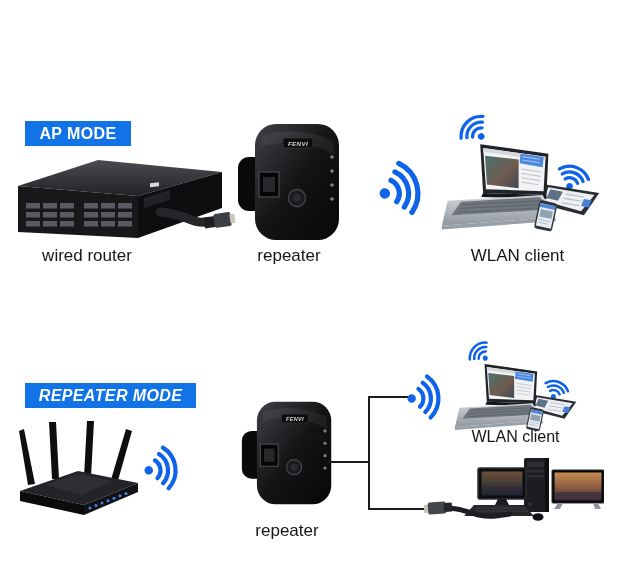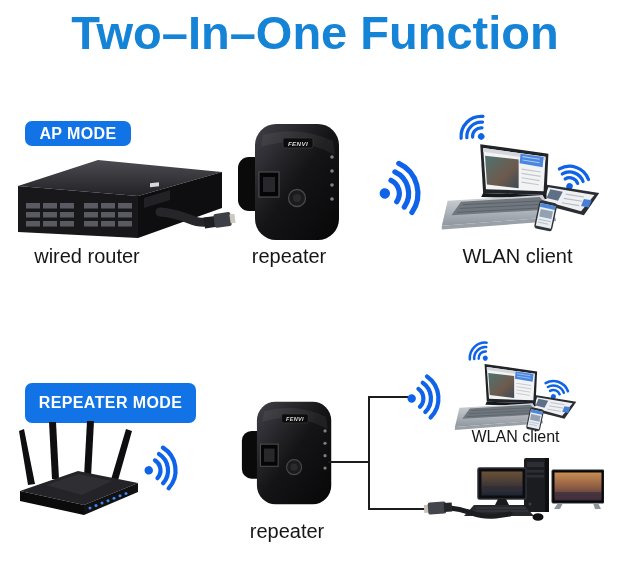--- a/index.html
+++ b/index.html
@@ -2,24 +2,24 @@
 <html><head>
 <meta charset="utf-8">
 <style>
   html,body{margin:0;padding:0;background:#ffffff;}
   .canvas{position:relative;width:630px;height:571px;background:#ffffff;
           font-family:"Liberation Sans",sans-serif;overflow:hidden;}
   .title{position:absolute;left:0;top:5px;width:100%;text-align:center;
          font-weight:bold;font-size:47px;color:#1583d6;letter-spacing:0px;}
   .badge{position:absolute;background:#1273e6;color:#ffffff;font-weight:bold;
          font-size:16px;display:flex;align-items:center;justify-content:center;
-         letter-spacing:0.4px;border-radius:7px;}
+         letter-spacing:0.4px;}
   .badge-ap{left:25px;top:121px;width:106px;height:25px;}
-  .badge-rm{left:25px;top:383px;width:171px;height:40px;}
-  .dev-label{position:absolute;font-size:20px;color:#161616;text-align:center;line-height:20px;}
+  .badge-rm{left:25px;top:383px;width:171px;height:25px;font-style:italic;}
+  .dev-label{position:absolute;font-size:17px;color:#161616;text-align:center;line-height:20px;}
   .dev-label-sm{position:absolute;font-size:16px;color:#161616;text-align:center;line-height:19px;}
   .abs{position:absolute;}
   .conn{position:absolute;background:#1c1c1c;}
 </style>
 </head>
 <body>
 
 <div class="canvas">
 
   <svg class="abs" width="0" height="0" style="left:0;top:0" aria-hidden="true">
@@ -47,21 +47,20 @@
           <stop offset="1" stop-color="#1d2433"></stop>
       </linearGradient>
       <linearGradient id="gTvImg" x1="0" y1="0" x2="0" y2="1">
         <stop offset="0" stop-color="#c98d50"></stop>
           <stop offset="0.55" stop-color="#8a5a44"></stop>
           <stop offset="1" stop-color="#35283c"></stop>
       </linearGradient>
     </defs>
   </svg>
 
-  <div class="title">Two–In–One Function</div>
 
   <div class="badge badge-ap">AP MODE</div>
 
   <svg class="abs" style="left:10px;top:148px" width="228" height="96" viewBox="0 0 228 96">
     <polygon points="8,38 88,12 212,24 128,48" fill="url(#gRackTop)"></polygon>
     <polygon points="8,38 128,48 128,90 8,84" fill="#18181b"></polygon>
     <polygon points="128,48 212,24 212,60 128,90" fill="#0e0e10"></polygon>
     <g fill="#5a5a62">
       <rect x="16" y="55" width="14" height="5.5"></rect>
         <rect x="33" y="55" width="14" height="5.5"></rect>

